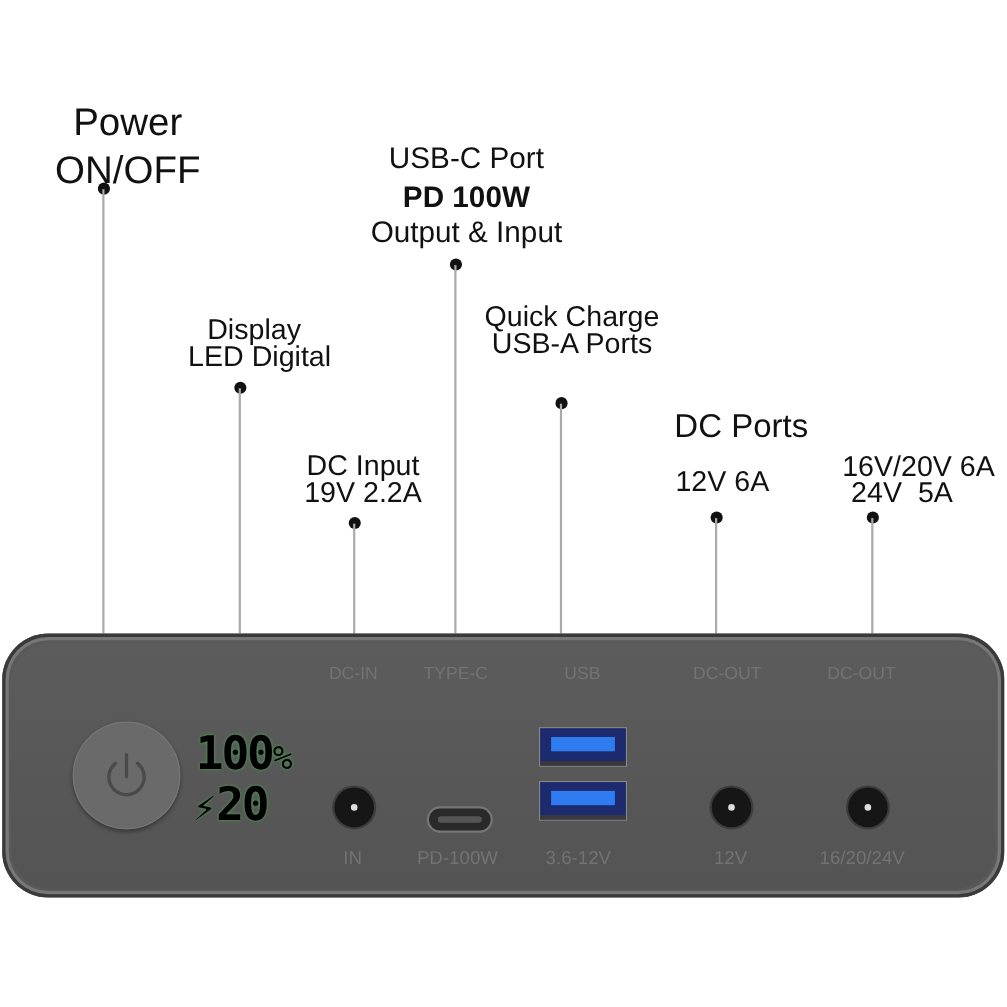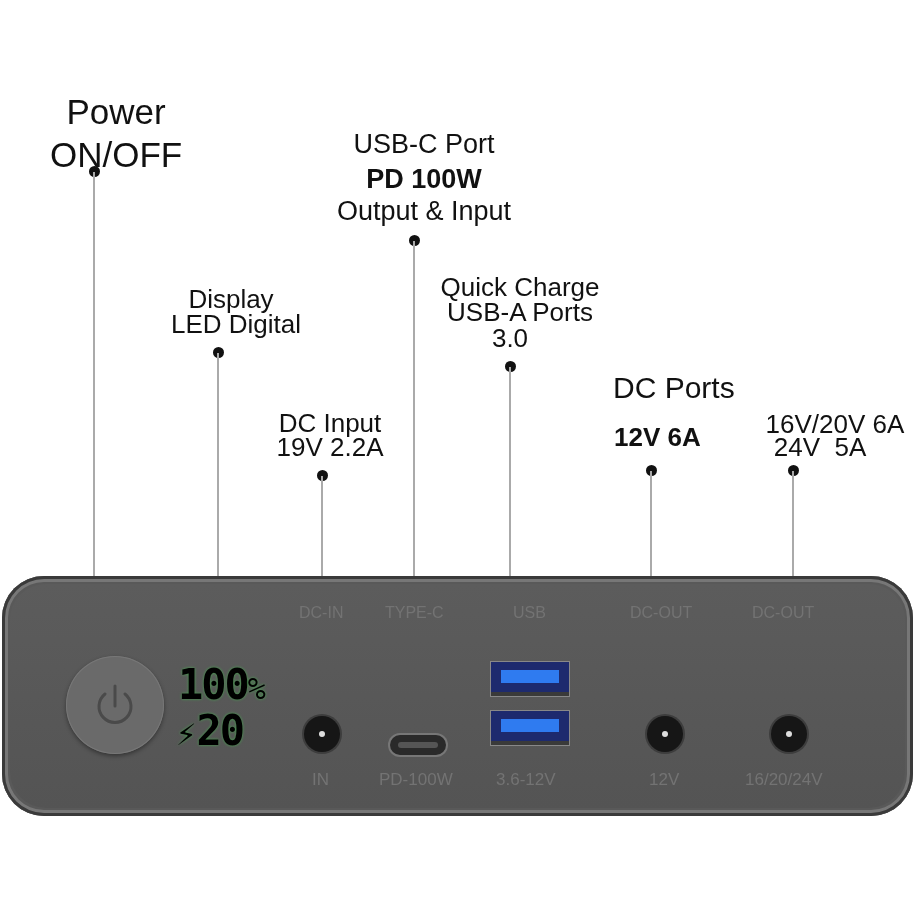--- a/index.html
+++ b/index.html
@@ -52,34 +52,33 @@
 <div class="callout" style="left:160px;top:287px;width:152px;font-size:26px;line-height:0.95;">
   <span class="t" style="margin-left:-10px">Display</span>
   <span class="t">LED Digital</span>
 </div>
 <div class="dot" style="left:213px;top:266px;top:347px"></div>
 <div class="leader" style="left:217px;top:353px;height:223px"></div>
 
 <div class="callout" style="left:432px;top:275px;width:176px;font-size:26px;line-height:0.98;">
   <span class="t">Quick Charge</span>
   <span class="t">USB-A Ports</span>
-  <span class="t" style="margin-left:-20px">3.0</span>
 </div>
 <div class="dot" style="left:505px;top:361px"></div>
 <div class="leader" style="left:509px;top:367px;height:209px"></div>
 
 <div class="callout" style="left:268px;top:412px;width:124px;font-size:26px;line-height:0.92;">
   <span class="t">DC Input</span>
   <span class="t">19V 2.2A</span>
 </div>
 <div class="dot" style="left:317px;top:470px"></div>
 <div class="leader" style="left:321px;top:476px;height:100px"></div>
 
 <div class="callout" style="left:613px;top:372px;font-size:30px;">DC Ports</div>
-<div class="callout" style="left:614px;top:424px;font-size:26px;font-weight:bold;">
+<div class="callout" style="left:614px;top:424px;font-size:26px;">
   <span class="t">12V 6A</span>
 </div>
 <div class="dot" style="left:646px;top:465px"></div>
 <div class="leader" style="left:650px;top:471px;height:105px"></div>
 
 <div class="callout" style="left:755px;top:413px;width:160px;font-size:26px;line-height:0.9;">
   <span class="t">16V/20V 6A</span>
   <span class="t" style="white-space:pre;margin-left:-30px">24V  5A</span>
 </div>
 <div class="dot" style="left:788px;top:465px"></div>

